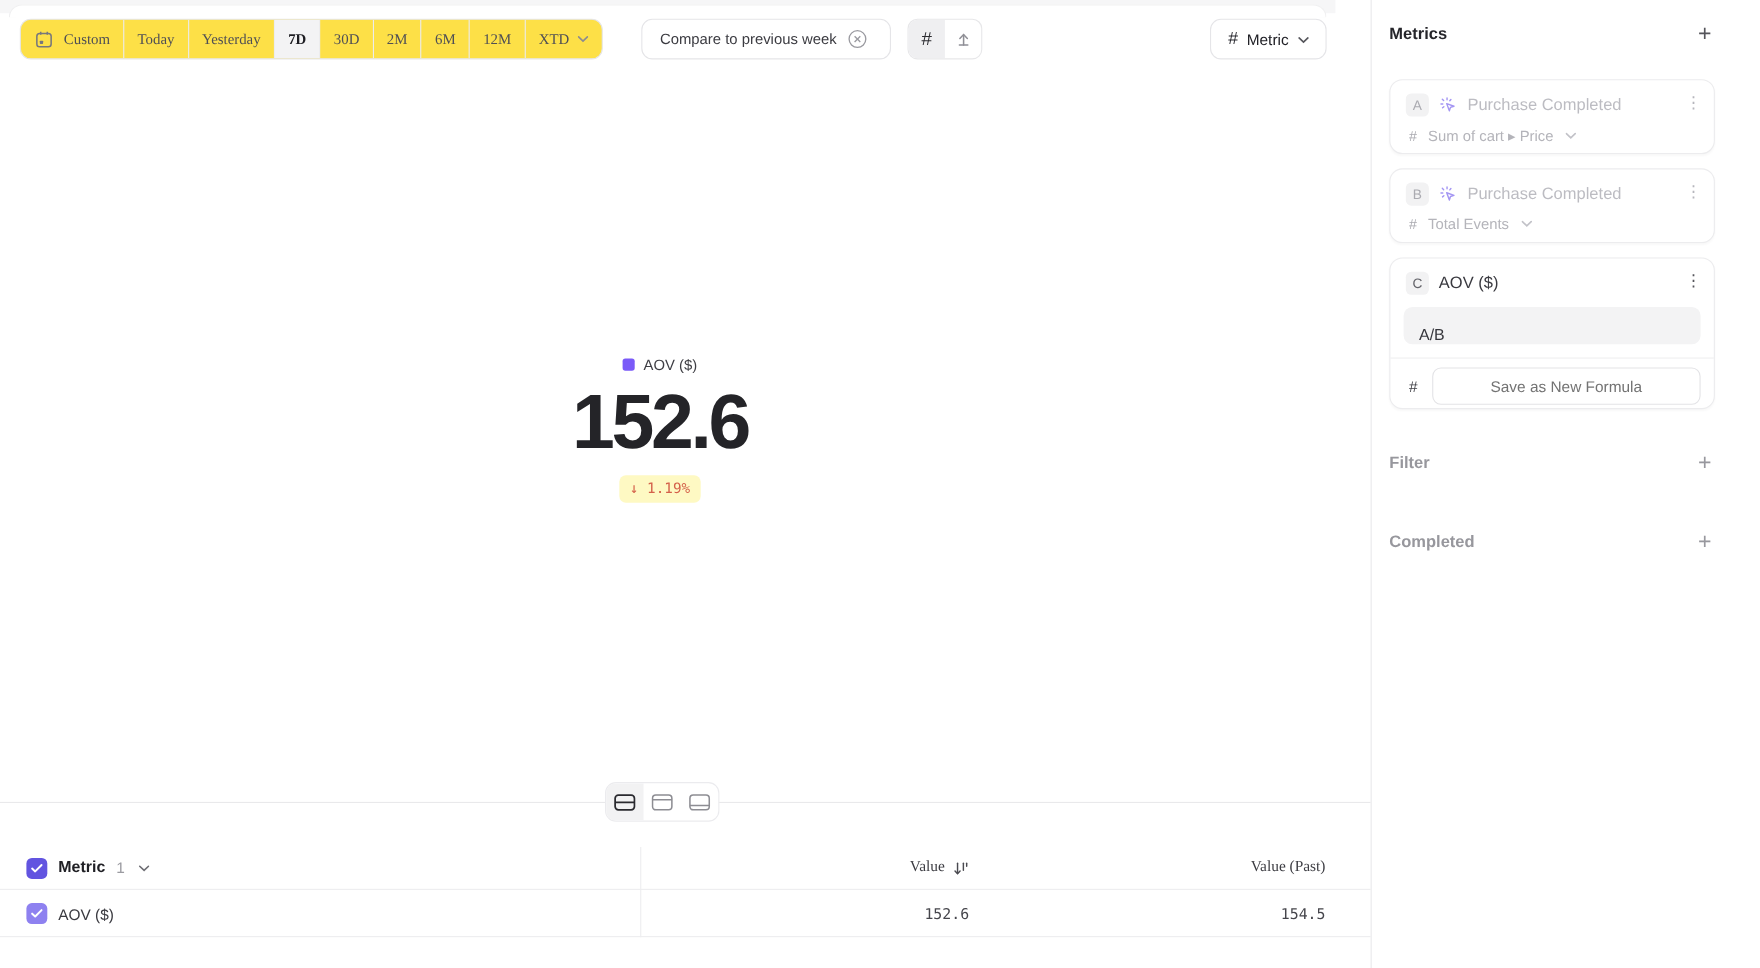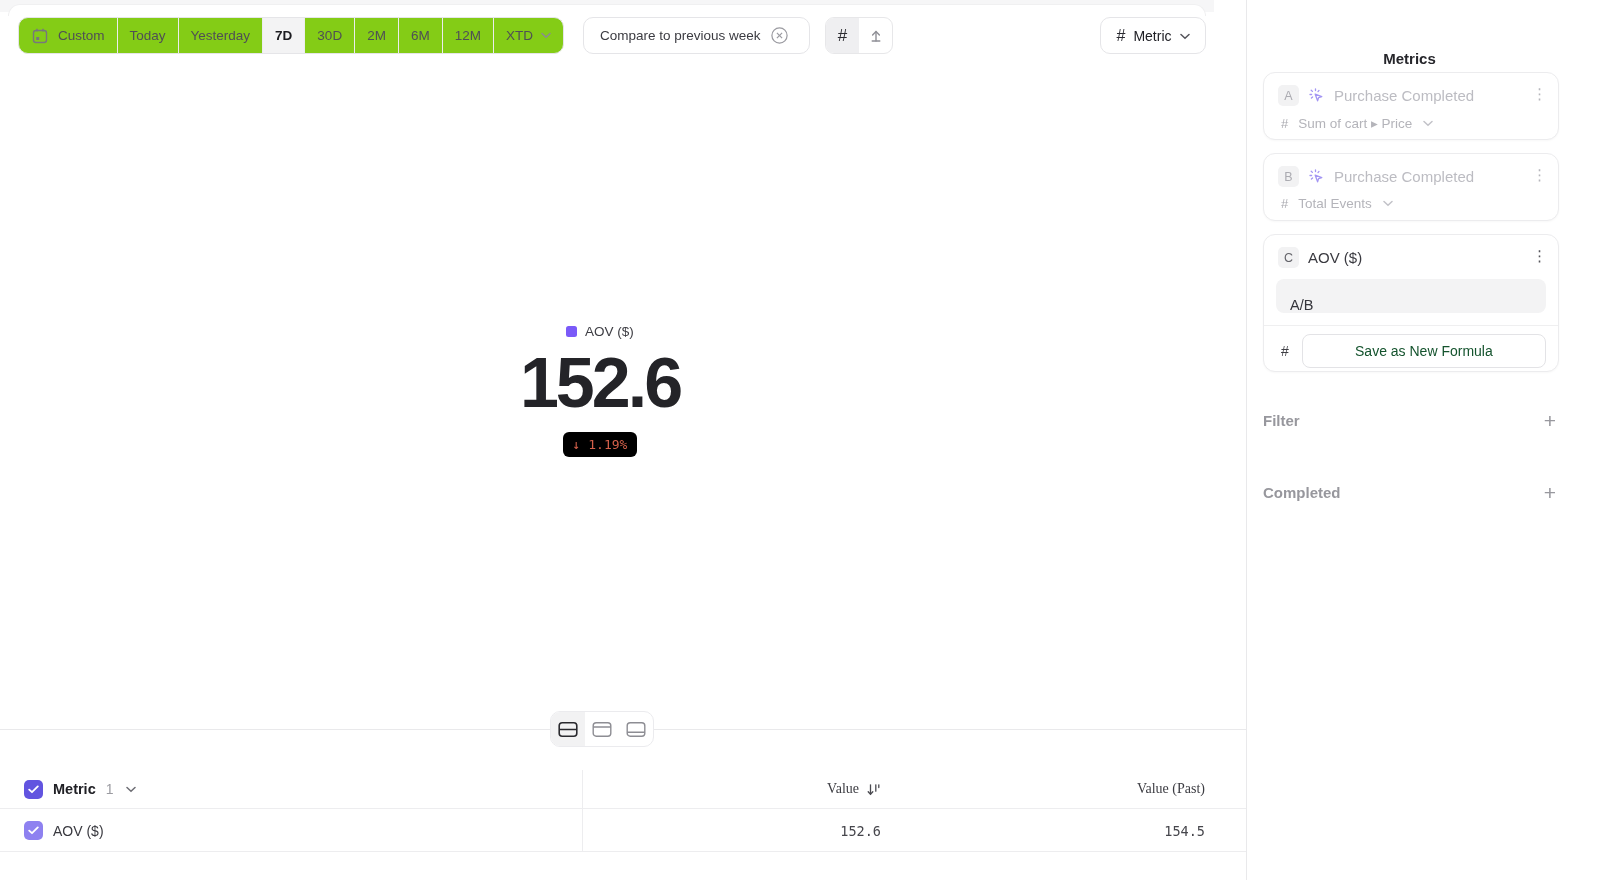--- a/index.html
+++ b/index.html
@@ -4,21 +4,21 @@
 <style>
   * { margin:0; padding:0; box-sizing:border-box; }
   html,body { width:1600px; height:880px; background:#fff; font-family:"Liberation Sans", sans-serif; overflow:hidden; position:relative; cursor:default; }
   svg { display:block; }
 
   
   .top-strip { position:absolute; left:0; top:0; width:1214px; height:12px; background:#f6f6f7; }
   .top-card  { position:absolute; left:8px; top:4px; width:1198px; height:12px; background:#fff; border:1px solid #f0f0f1; border-bottom:none; border-radius:14px 14px 0 0; }
 
   
-  .date-group { position:absolute; left:18px; top:17px; height:37px; display:flex; align-items:stretch; border:1px solid #e5e5e8; border-radius:10px; background:#84cc16; overflow:hidden; }
+  .date-group { position:absolute; left:18px; top:17px; height:37px; display:flex; align-items:stretch; border:1px solid #e5e5e8; border-radius:10px; background:#fde047; overflow:hidden;font-family:Liberation Serif, serif; }
   .date-seg { display:flex; align-items:center; padding:0 12px; font-size:13.5px; color:#4f4f55; border-right:1px solid #ececee; cursor:pointer; white-space:nowrap; }
   .date-seg:last-child { border-right:none; }
   .date-seg.selected { background:#f3f3f4; color:#1c1c21; font-weight:700; }
   .date-seg .cal { margin-right:9px; color:#77777d; }
   .date-seg .chev { margin-left:8px; color:#8b8b91; }
 
   .compare-chip { position:absolute; left:583px; top:17px; height:37px; padding:0 20px 0 16px; display:flex; align-items:center; gap:9px; border:1px solid #e5e5e8; border-radius:10px; background:#fff; font-size:13.5px; color:#3b3b41; cursor:pointer; }
   .xcircle { color:#9a9aa0; display:flex; }
 
   .viewmode { position:absolute; left:825px; top:17px; height:37px; display:flex; align-items:stretch; border:1px solid #e7e7e9; border-radius:9px; background:#fff; overflow:hidden; }
@@ -81,21 +81,21 @@
   .kebab { position:absolute; right:11px; top:13px; font-size:15px; color:#b6b6bc; letter-spacing:0; cursor:pointer; line-height:1; }
   .card.active .kebab { color:#55555b; }
   .card-row2 { display:flex; align-items:center; gap:10px; padding:9px 14px 0 17px; font-size:13.5px; color:#b4b4ba; }
   .hash-sm { font-size:13px; color:#ababb1; font-weight:500; }
   .agg-chev { color:#c2c2c8; margin-left:1px; }
 
   .formula-input { margin:11px 12px 0 12px; height:34px; background:#f3f3f4; border-radius:8px; display:flex; align-items:flex-end; padding-left:14px; font-size:14.5px; color:#35353b; cursor:text; }
   .cardc-divider { margin-top:12px; border-top:1px solid #efeff0; }
   .cardc-bottom { display:flex; align-items:center; gap:13px; padding:0 12px 0 17px; height:49px; }
   .cardc-bottom .hash-dk { font-size:14px; color:#3f3f45; font-weight:500; }
-  .save-btn { flex:1; height:34px; border:1px solid #e3e3e6; border-radius:8px; background:#fff; display:flex; align-items:center; justify-content:center; font-size:14px; font-weight:500; color:#14532d; cursor:pointer; }
+  .save-btn { flex:1; height:34px; border:1px solid #e3e3e6; border-radius:8px; background:#fff; display:flex; align-items:center; justify-content:center; font-size:14px; font-weight:500; color:#737373; cursor:pointer; }
 </style>
 </head>
 <body>
 
 <div class="top-strip"></div>
 <div class="top-card"></div>
 
 <div class="date-group">
   <div class="date-seg">
     <span class="cal">
@@ -174,21 +174,21 @@
       </svg>
   </span>
 </div>
 
 <div class="legend">
   <span class="legend-sq" style="background:#7a5af8"></span>
   <span class="legend-label">AOV ($)</span>
 </div>
 <div class="bignum">152.6</div>
 <div class="badge-wrap">
-  <span class="change-badge" style="color:#d4604a;background:#000000">↓ 1.19%</span>
+  <span class="change-badge" style="color:#d4604a;background:#fef9c3">↓ 1.19%</span>
 </div>
 
 <div class="layout-toggle">
   <div class="lt-seg selected">
     <svg width="20" height="17" viewBox="0 0 20 17" fill="none" stroke="currentColor" stroke-width="1.6">
       <rect x="1.2" y="1.8" width="17.6" height="13.4" rx="3"></rect>
         <line x1="1.2" y1="8.5" x2="18.8" y2="8.5"></line>
     </svg>
   </div>
   <div class="lt-seg">
@@ -248,21 +248,21 @@
     <span class="td-name">AOV ($)</span>
   </div>
   <div class="td-num td-value">152.6</div>
   <div class="td-num td-valuepast">154.5</div>
 </div>
 
 <div class="v-divider"></div>
 
 <aside class="sidebar">
 
-  <div class="sb-row" style="top:50px;flex-direction:column;">
+  <div class="sb-row" style="top:20px;">
     <span class="sb-title">Metrics</span>
     <span class="plus">+</span>
   </div>
 
   <div class="card dimmed" style="top:72px; height:68px;">
     <div class="card-row1">
       <span class="abadge">A</span>
       <span class="ev-icon">
         <svg width="17" height="17" viewBox="0 0 17 17" fill="none" stroke="currentColor" stroke-width="1.3" stroke-linecap="round" stroke-linejoin="round">
           <path d="M7.2 7.2 L13.8 9.6 L10.6 10.6 L9.6 13.8 Z"></path>

